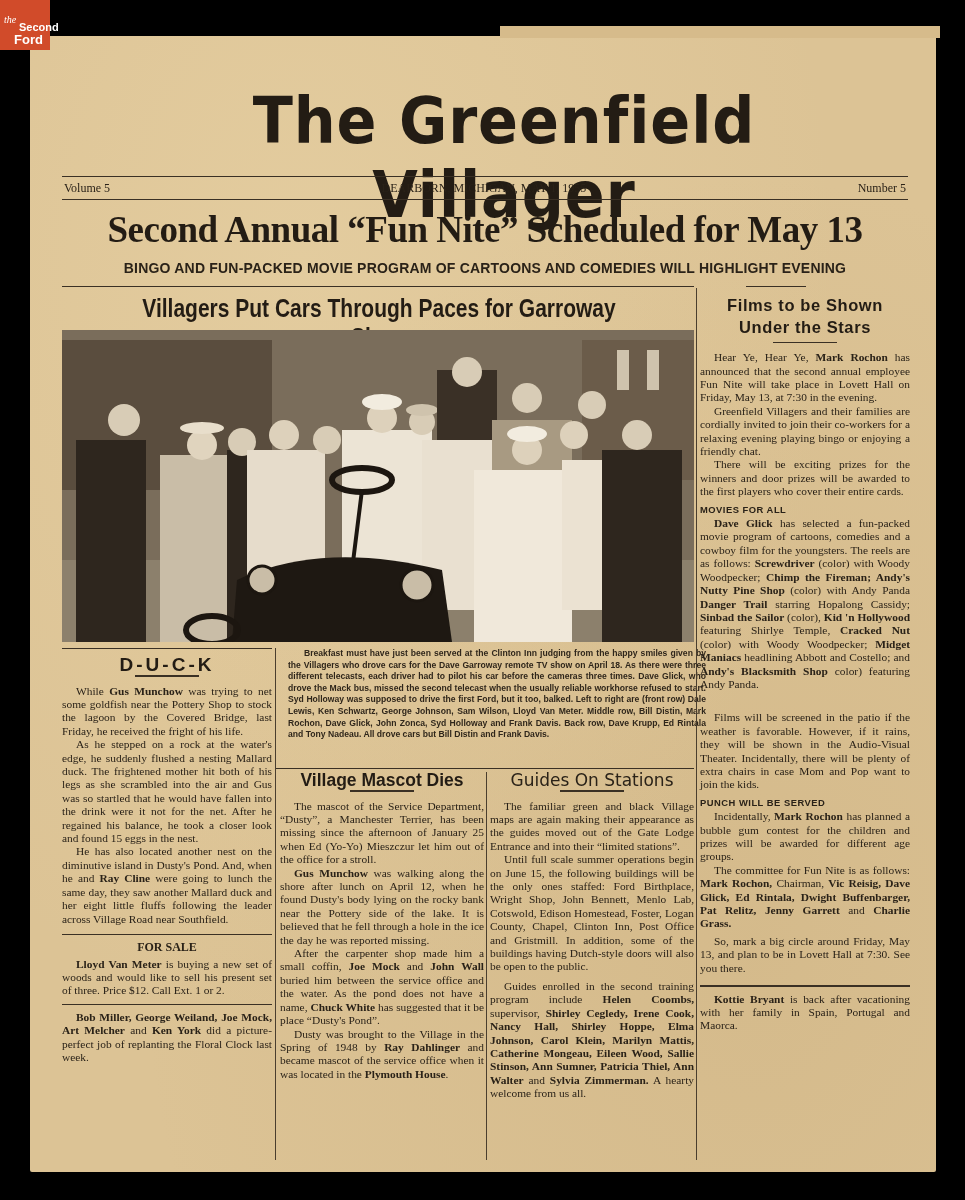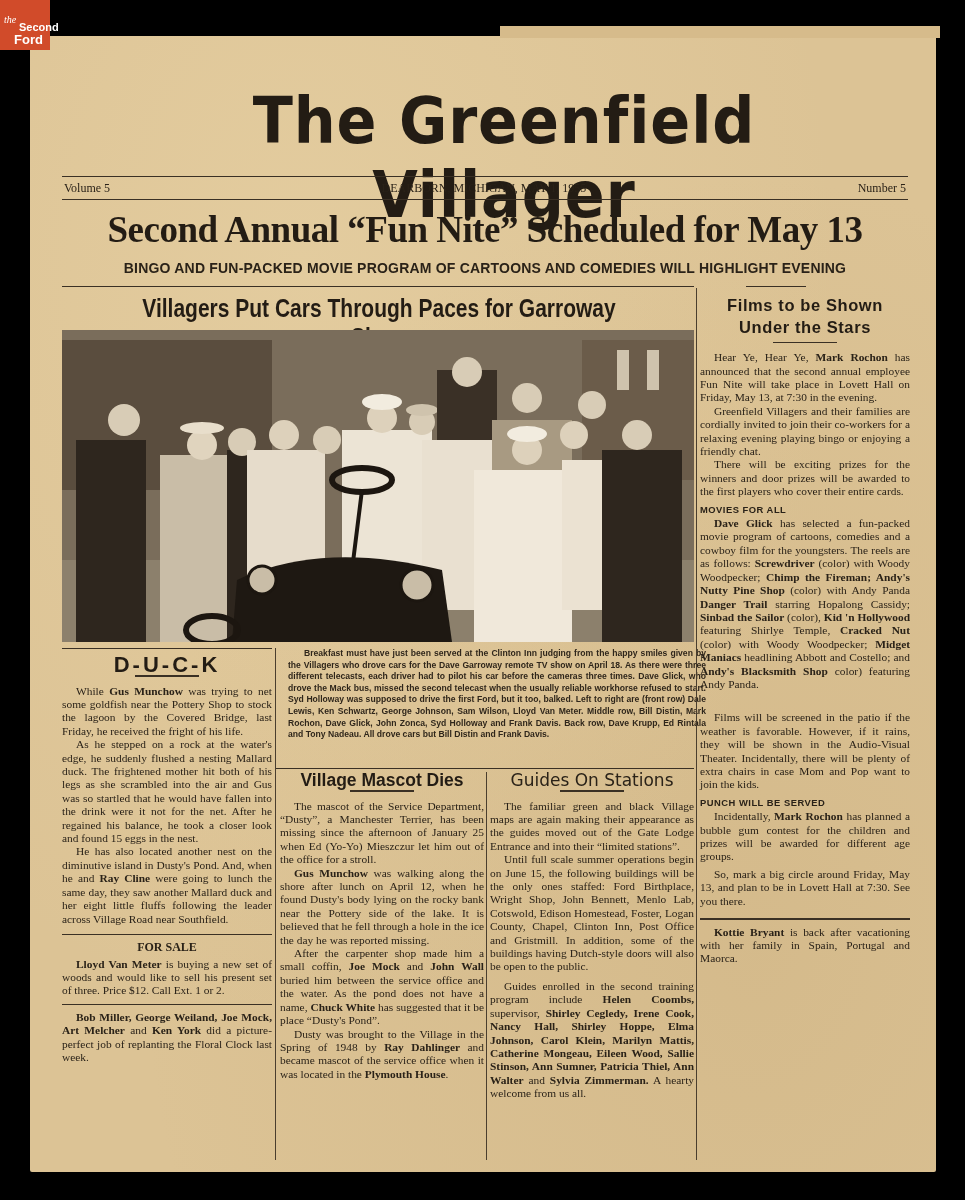--- a/index.html
+++ b/index.html
@@ -34,21 +34,21 @@
 
   .col { position: absolute; font-size: 11.4px; line-height: 13.4px; text-align: justify; }
   .col p { text-indent: 14px; }
   .col b { font-weight: bold; }
   .col-left { left: 32px; top: 618px; width: 210px; }
   .col-mid1 { left: 250px; top: 736px; width: 204px; }
   .col-mid2 { left: 460px; top: 736px; width: 204px; }
   .col-right { left: 670px; top: 252px; width: 210px; }
 
   .head-sans { font-family: "Liberation Sans", sans-serif; font-weight: bold; text-align: center; color: #231c14; }
-  .duck-head { font-size: 22px; letter-spacing: 3px; margin: 4px 0 4px; }
+  .duck-head { font-size: 19px; letter-spacing: 3px; margin: 4px 0 4px; }
   .mascot-head { font-size: 17.5px; margin: 2px 0 2px; }
   .guides-head { font-family: "DejaVu Sans", sans-serif; font-weight: normal; font-size: 17px; text-align: center; margin: 2px 0 2px; }
   .films-head { font-size: 16.5px; line-height: 22px; margin: 6px 0 4px; letter-spacing: 0.6px; }
   .short-rule { width: 64px; height: 1.2px; background: #3a3024; margin: 3px auto 8px; }
   .subhead { font-family: "Liberation Sans", sans-serif; font-weight: bold; font-size: 9.4px; letter-spacing: 0.5px; margin: 4px 0 1px; text-indent: 0 !important; }
   .center-head { text-align: center; font-weight: bold; font-size: 12px; margin: 3px 0 3px; }
   .section-rule { height: 1.2px; background: #3a3024; margin: 6px 0 6px; }
 
   .vrule { position: absolute; width: 1px; background: #4a3e2e; }
 </style>
@@ -174,18 +174,19 @@
     <div class="head-sans films-head">Films to be Shown Under the Stars</div>
     <div class="short-rule"></div>
     <p><span>Hear Ye, Hear Ye, </span><b>Mark Rochon</b><span> has announced that the second annual employee Fun Nite will take place in Lovett Hall on Friday, May 13, at 7:30 in the evening.</span></p>
     <p>Greenfield Villagers and their families are cordially invited to join their co-workers for a relaxing evening playing bingo or enjoying a friendly chat.</p>
     <p>There will be exciting prizes for the winners and door prizes will be awarded to the first players who cover their entire cards.</p>
     <p class="subhead">MOVIES FOR ALL</p>
     <p><b>Dave Glick</b><span> has selected a fun-packed movie program of cartoons, comedies and a cowboy film for the youngsters. The reels are as follows: </span><b>Screwdriver</b><span> (color) with Woody Woodpecker; </span><b>Chimp the Fireman; Andy's Nutty Pine Shop</b><span> (color) with Andy Panda </span><b>Danger Trail</b><span> starring Hopalong Cassidy; </span><b>Sinbad the Sailor</b><span> (color), </span><b>Kid 'n Hollywood</b><span> featuring Shirlye Temple, </span><b>Cracked Nut</b><span> (color) with Woody Woodpecker; </span><b>Midget Maniacs</b><span> headlining Abbott and Costello; and </span><b>Andy's Blacksmith Shop</b><span> color) featuring Andy Panda.</span></p>
     <p style="margin-top:20px;">Films will be screened in the patio if the weather is favorable. However, if it rains, they will be shown in the Audio-Visual Theater. Incidentally, there will be plenty of extra chairs in case Mom and Pop want to join the kids.</p>
     <p class="subhead">PUNCH WILL BE SERVED</p>
     <p><span>Incidentally, </span><b>Mark Rochon</b><span> has planned a bubble gum contest for the children and prizes will be awarded for different age groups.</span></p>
+    <p><span>The committee for Fun Nite is as follows: </span><b>Mark Rochon,</b><span> Chairman, </span><b>Vic Reisig, Dave Glick, Ed Rintala, Dwight Buffenbarger, Pat Relitz, Jenny Garrett</b><span> and </span><b>Charlie Grass.</b></p>
     <p style="margin-top:4px;">So, mark a big circle around Friday, May 13, and plan to be in Lovett Hall at 7:30. See you there.</p>
     <div class="section-rule" style="margin-top:10px;height:1.6px;"></div>
     <p><b>Kottie Bryant</b><span> is back after vacationing with her family in Spain, Portugal and Maorca.</span></p>
   </div>
 
 </div>
 
 </body></html>

